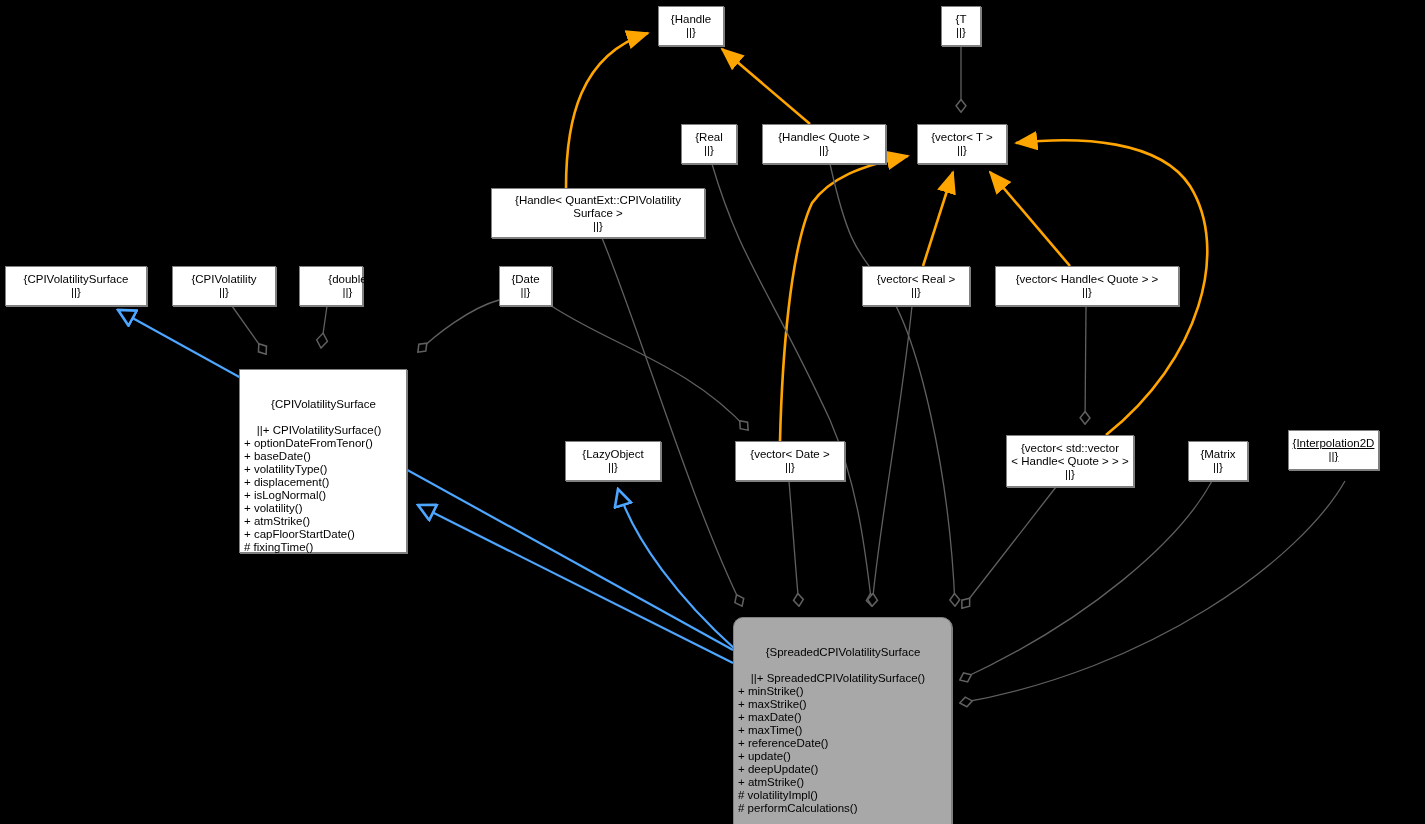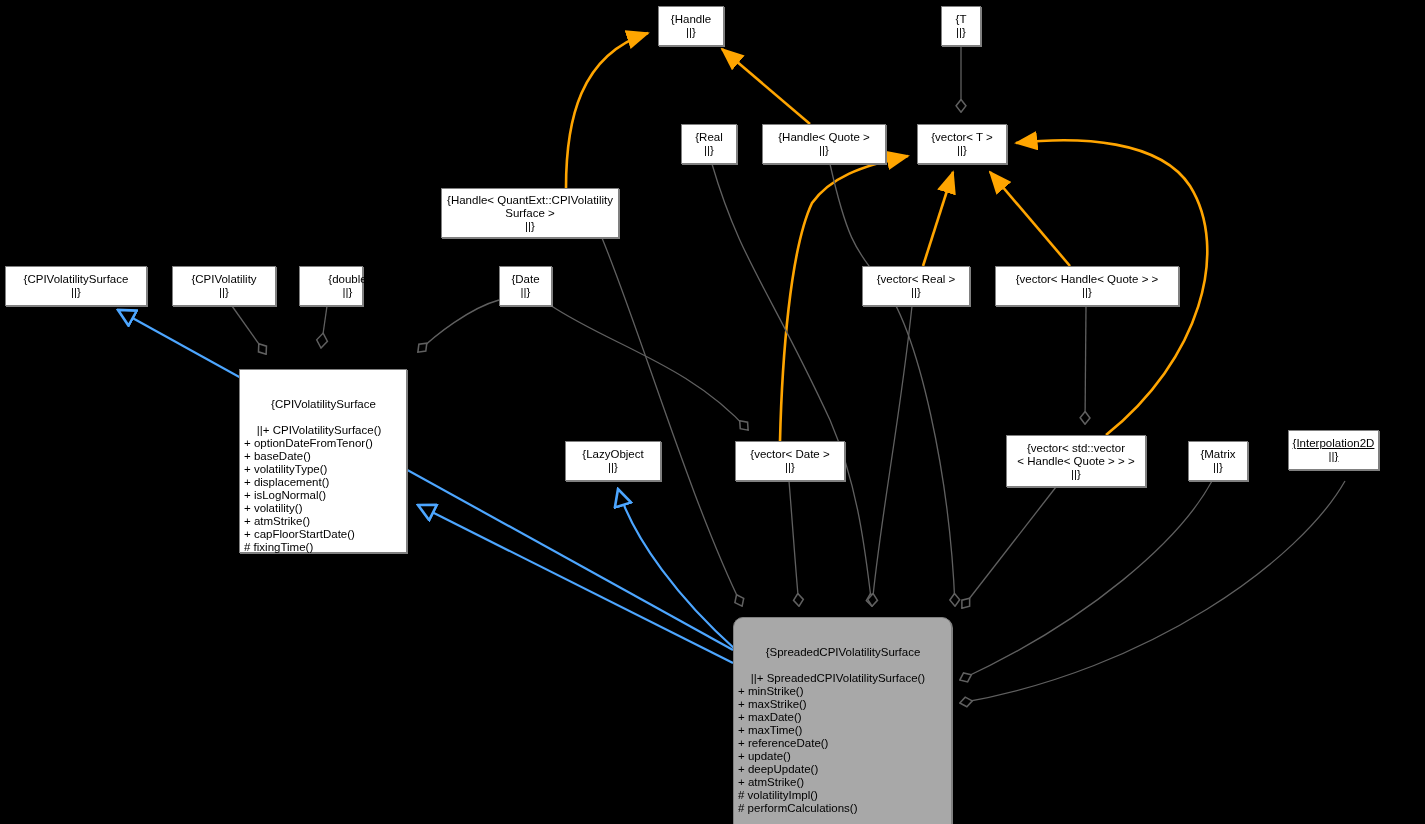--- a/index.html
+++ b/index.html
@@ -140,21 +140,21 @@
 ||}</span>
   </div>
   <div class="node" style="left: 762px; top: 124px; width: 124px; height: 40px;">
     <span>{Handle&lt; Quote &gt;
 ||}</span>
   </div>
   <div class="node" style="left: 917px; top: 124px; width: 90px; height: 40px;">
     <span>{vector&lt; T &gt;
 ||}</span>
   </div>
-  <div class="node" style="left: 441px; top: 188px; width: 178px; height: 50px;">
+  <div class="node" style="left: 491px; top: 188px; width: 214px; height: 50px;">
     <span>{Handle&lt; QuantExt::CPIVolatility
 Surface &gt;
 ||}</span>
   </div>
   <div class="node" style="left: 5px; top: 266px; width: 142px; height: 40px;">
     <span>{CPIVolatilitySurface
 ||}</span>
   </div>
   <div class="node" style="left: 172px; top: 266px; width: 104px; height: 40px;">
     <span>{CPIVolatility
@@ -177,21 +177,21 @@
 ||}</span>
   </div>
   <div class="node" style="left: 565px; top: 441px; width: 96px; height: 40px;">
     <span>{LazyObject
 ||}</span>
   </div>
   <div class="node" style="left: 735px; top: 441px; width: 110px; height: 40px;">
     <span>{vector&lt; Date &gt;
 ||}</span>
   </div>
-  <div class="node" style="left: 1006px; top: 435px; width: 140px; height: 52px; align-items: center;">
+  <div class="node" style="left: 1006px; top: 435px; width: 128px; height: 52px; align-items: center;">
     <span>{vector&lt; std::vector
 &lt; Handle&lt; Quote &gt; &gt; &gt;
 ||}</span>
   </div>
   <div class="node" style="left: 1188px; top: 441px; width: 60px; height: 40px;">
     <span>{Matrix
 ||}</span>
   </div>
   <div class="node" style="left: 1288px; top: 430px; width: 91px; height: 40px; text-decoration: underline;">
     <span>{Interpolation2D

